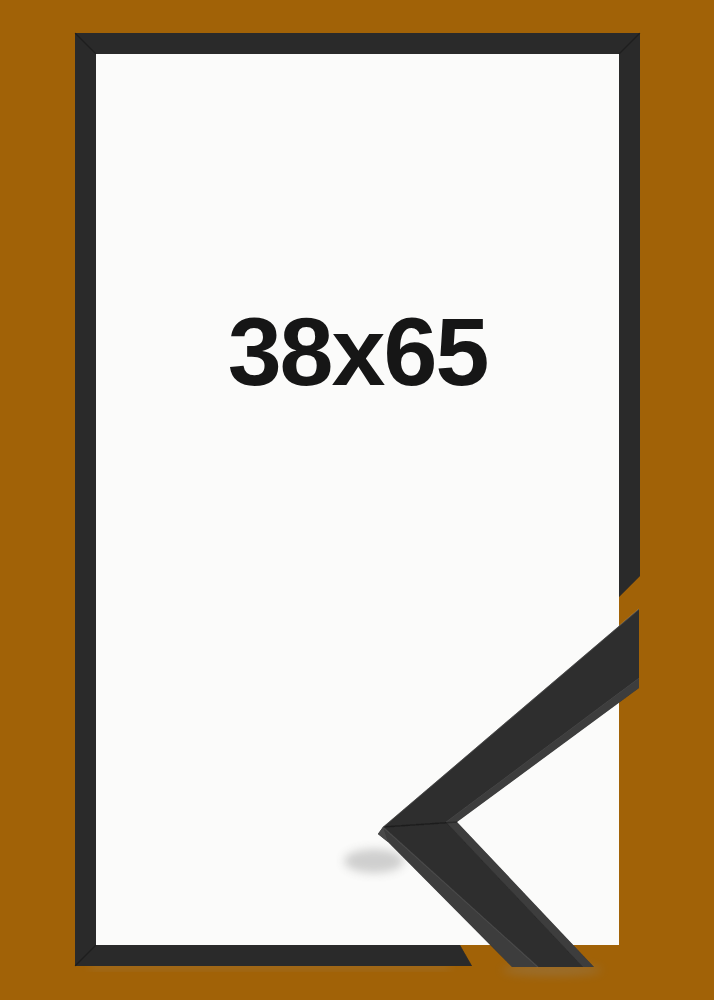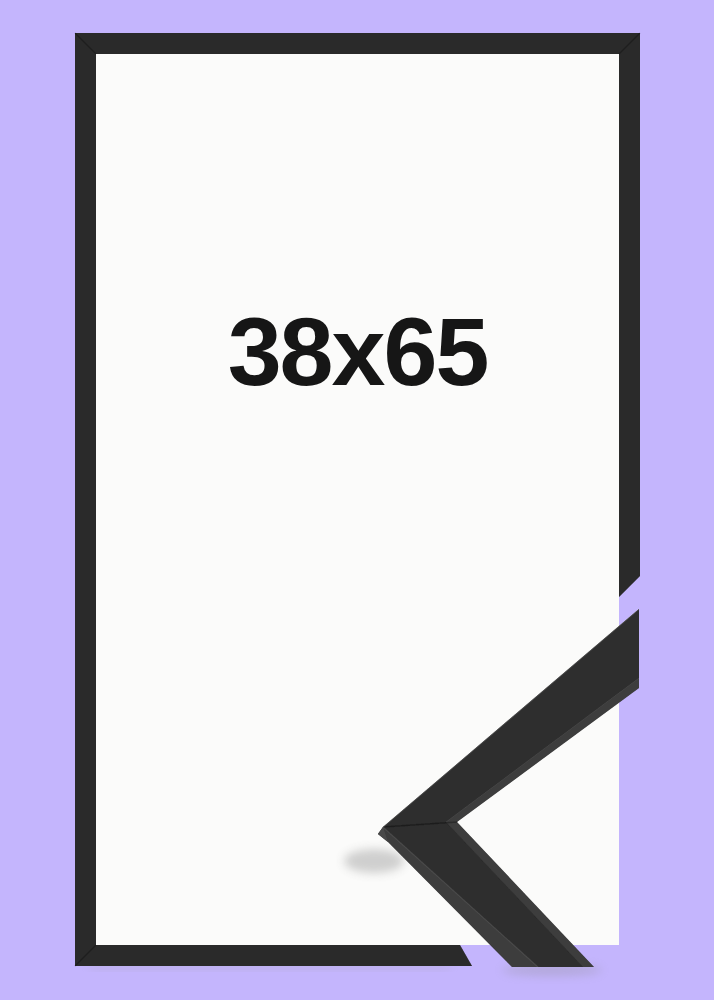--- a/index.html
+++ b/index.html
@@ -5,21 +5,21 @@
   html, body {
     margin: 0;
     padding: 0;
     background: #e8e8e8;
     font-family: "Liberation Sans", sans-serif;
   }
   .stage {
     position: relative;
     width: 714px;
     height: 1000px;
-    background: #c4b5fd;
+    background: #a16207;
     overflow: hidden;
   }
   .stage svg {
     position: absolute;
     left: 0;
     top: 0;
     display: block;
   }
   .size-label {
     position: absolute;

